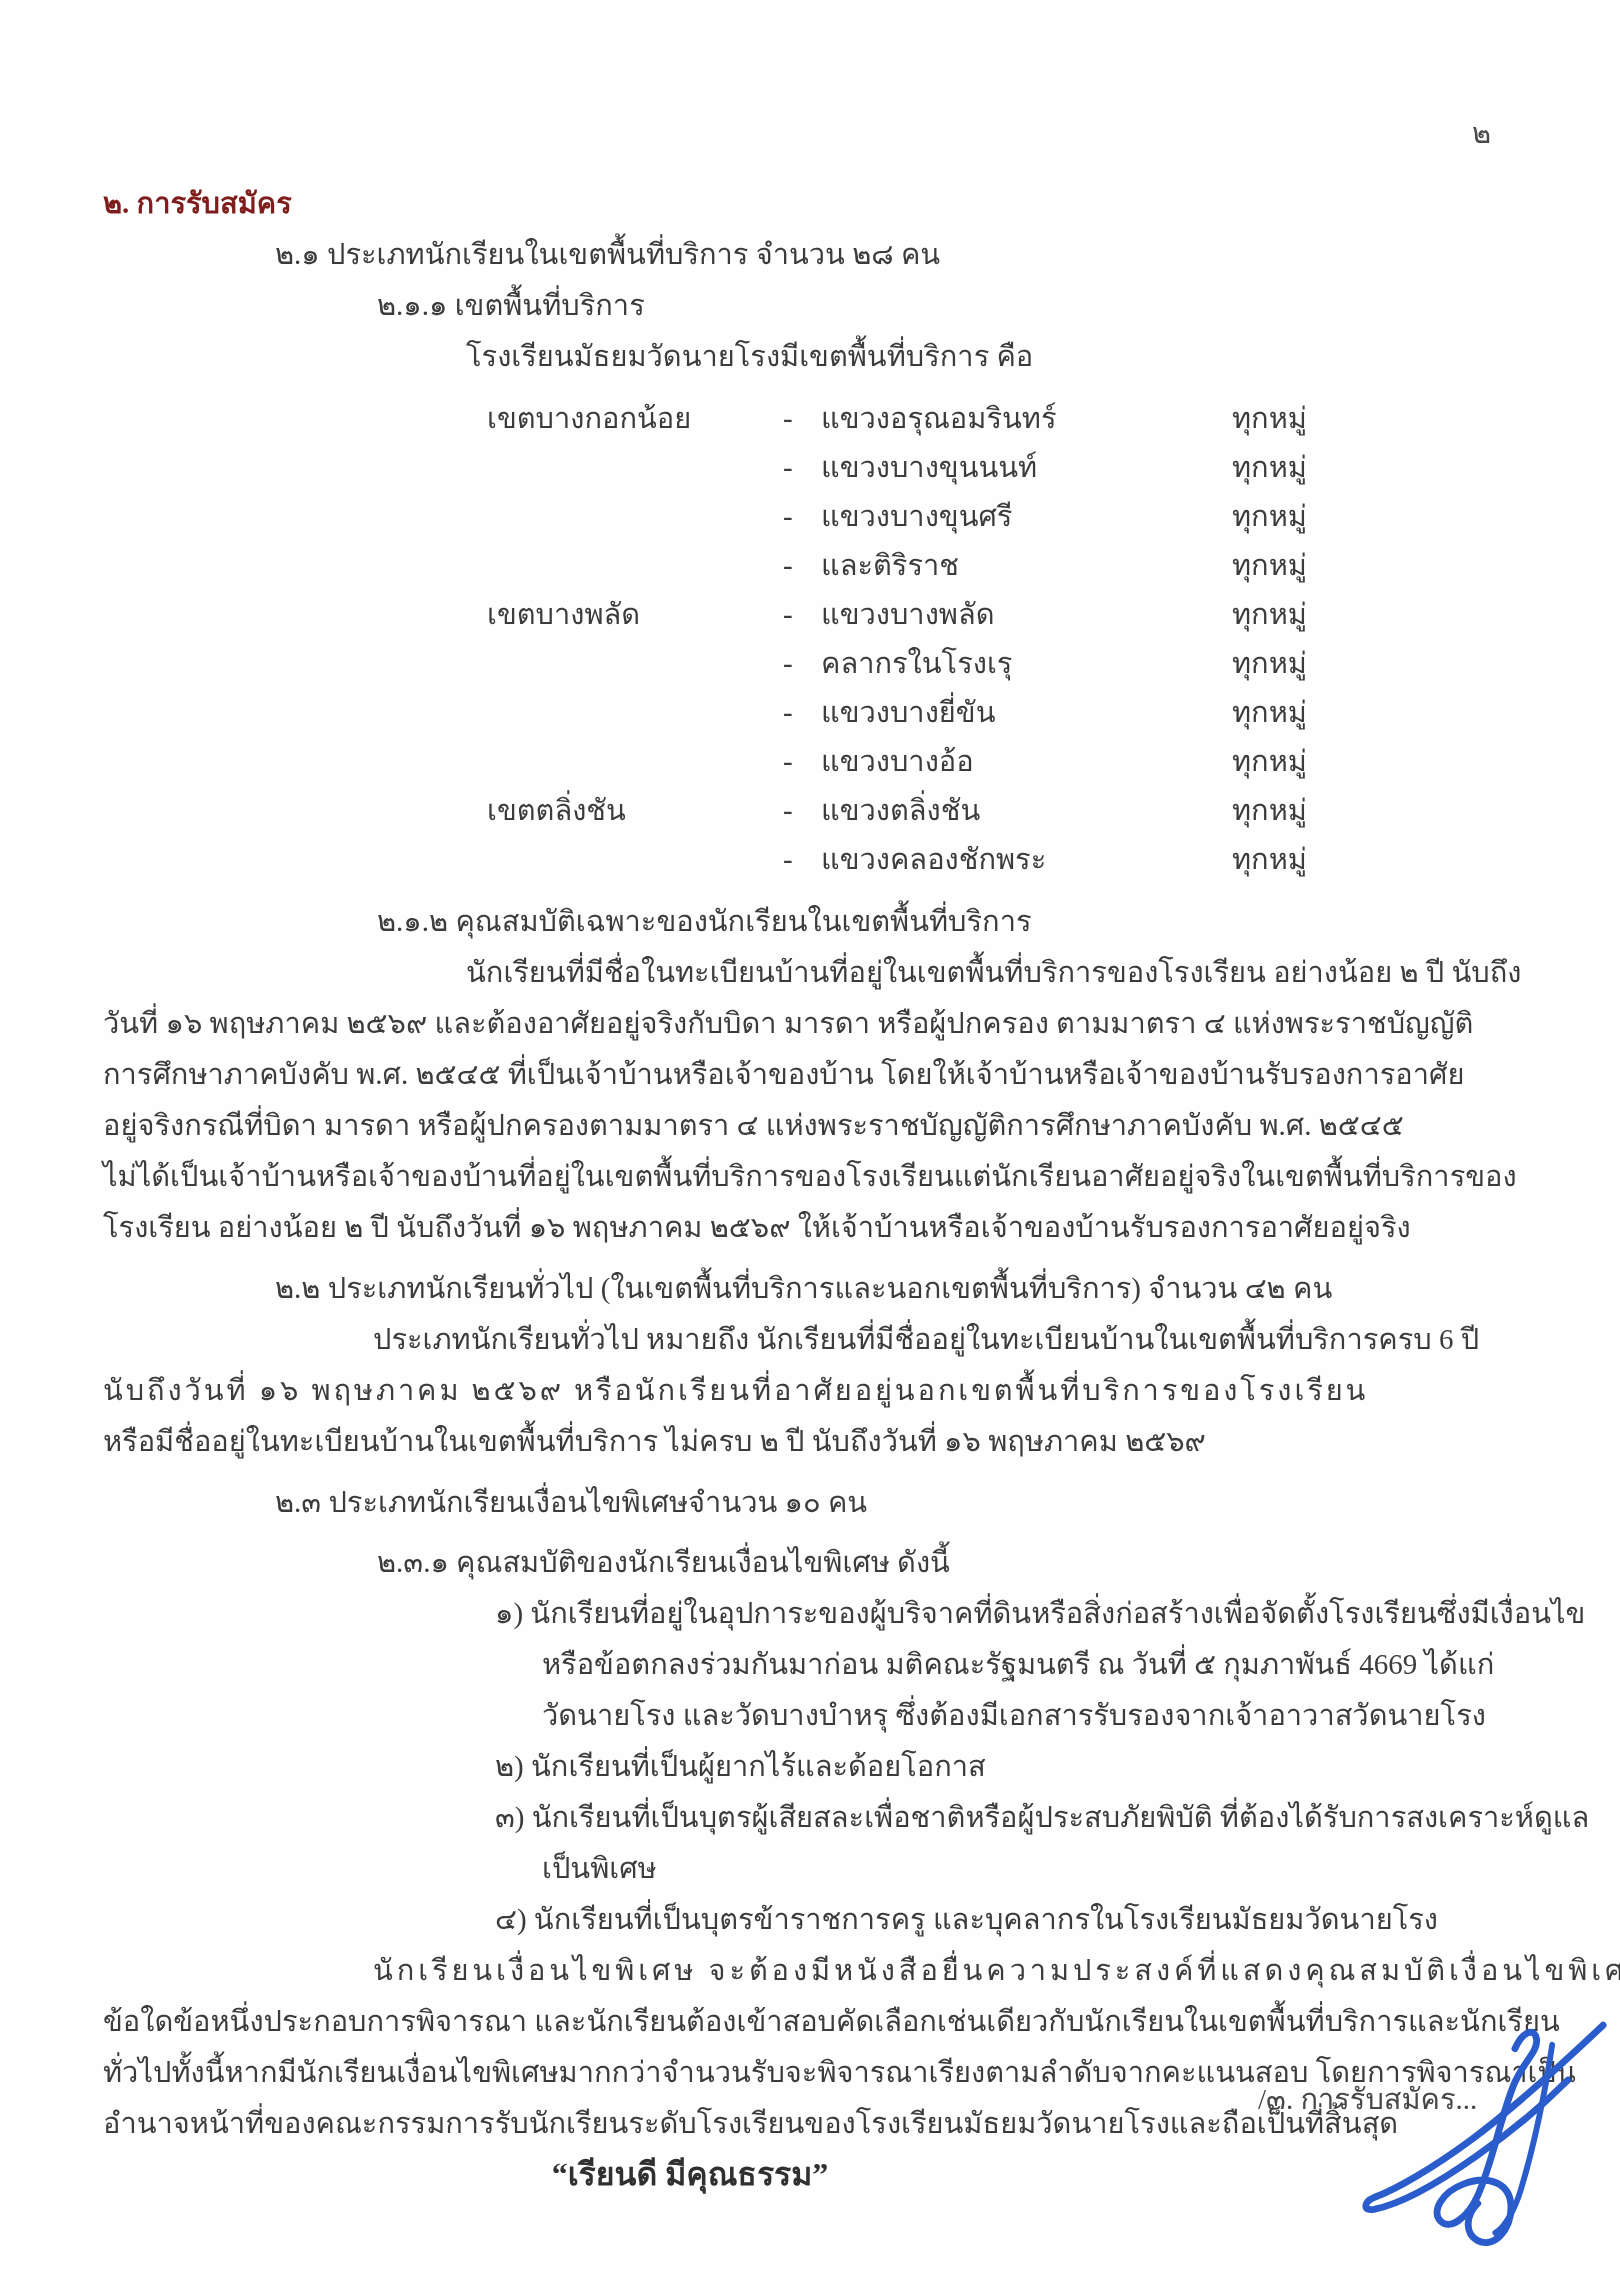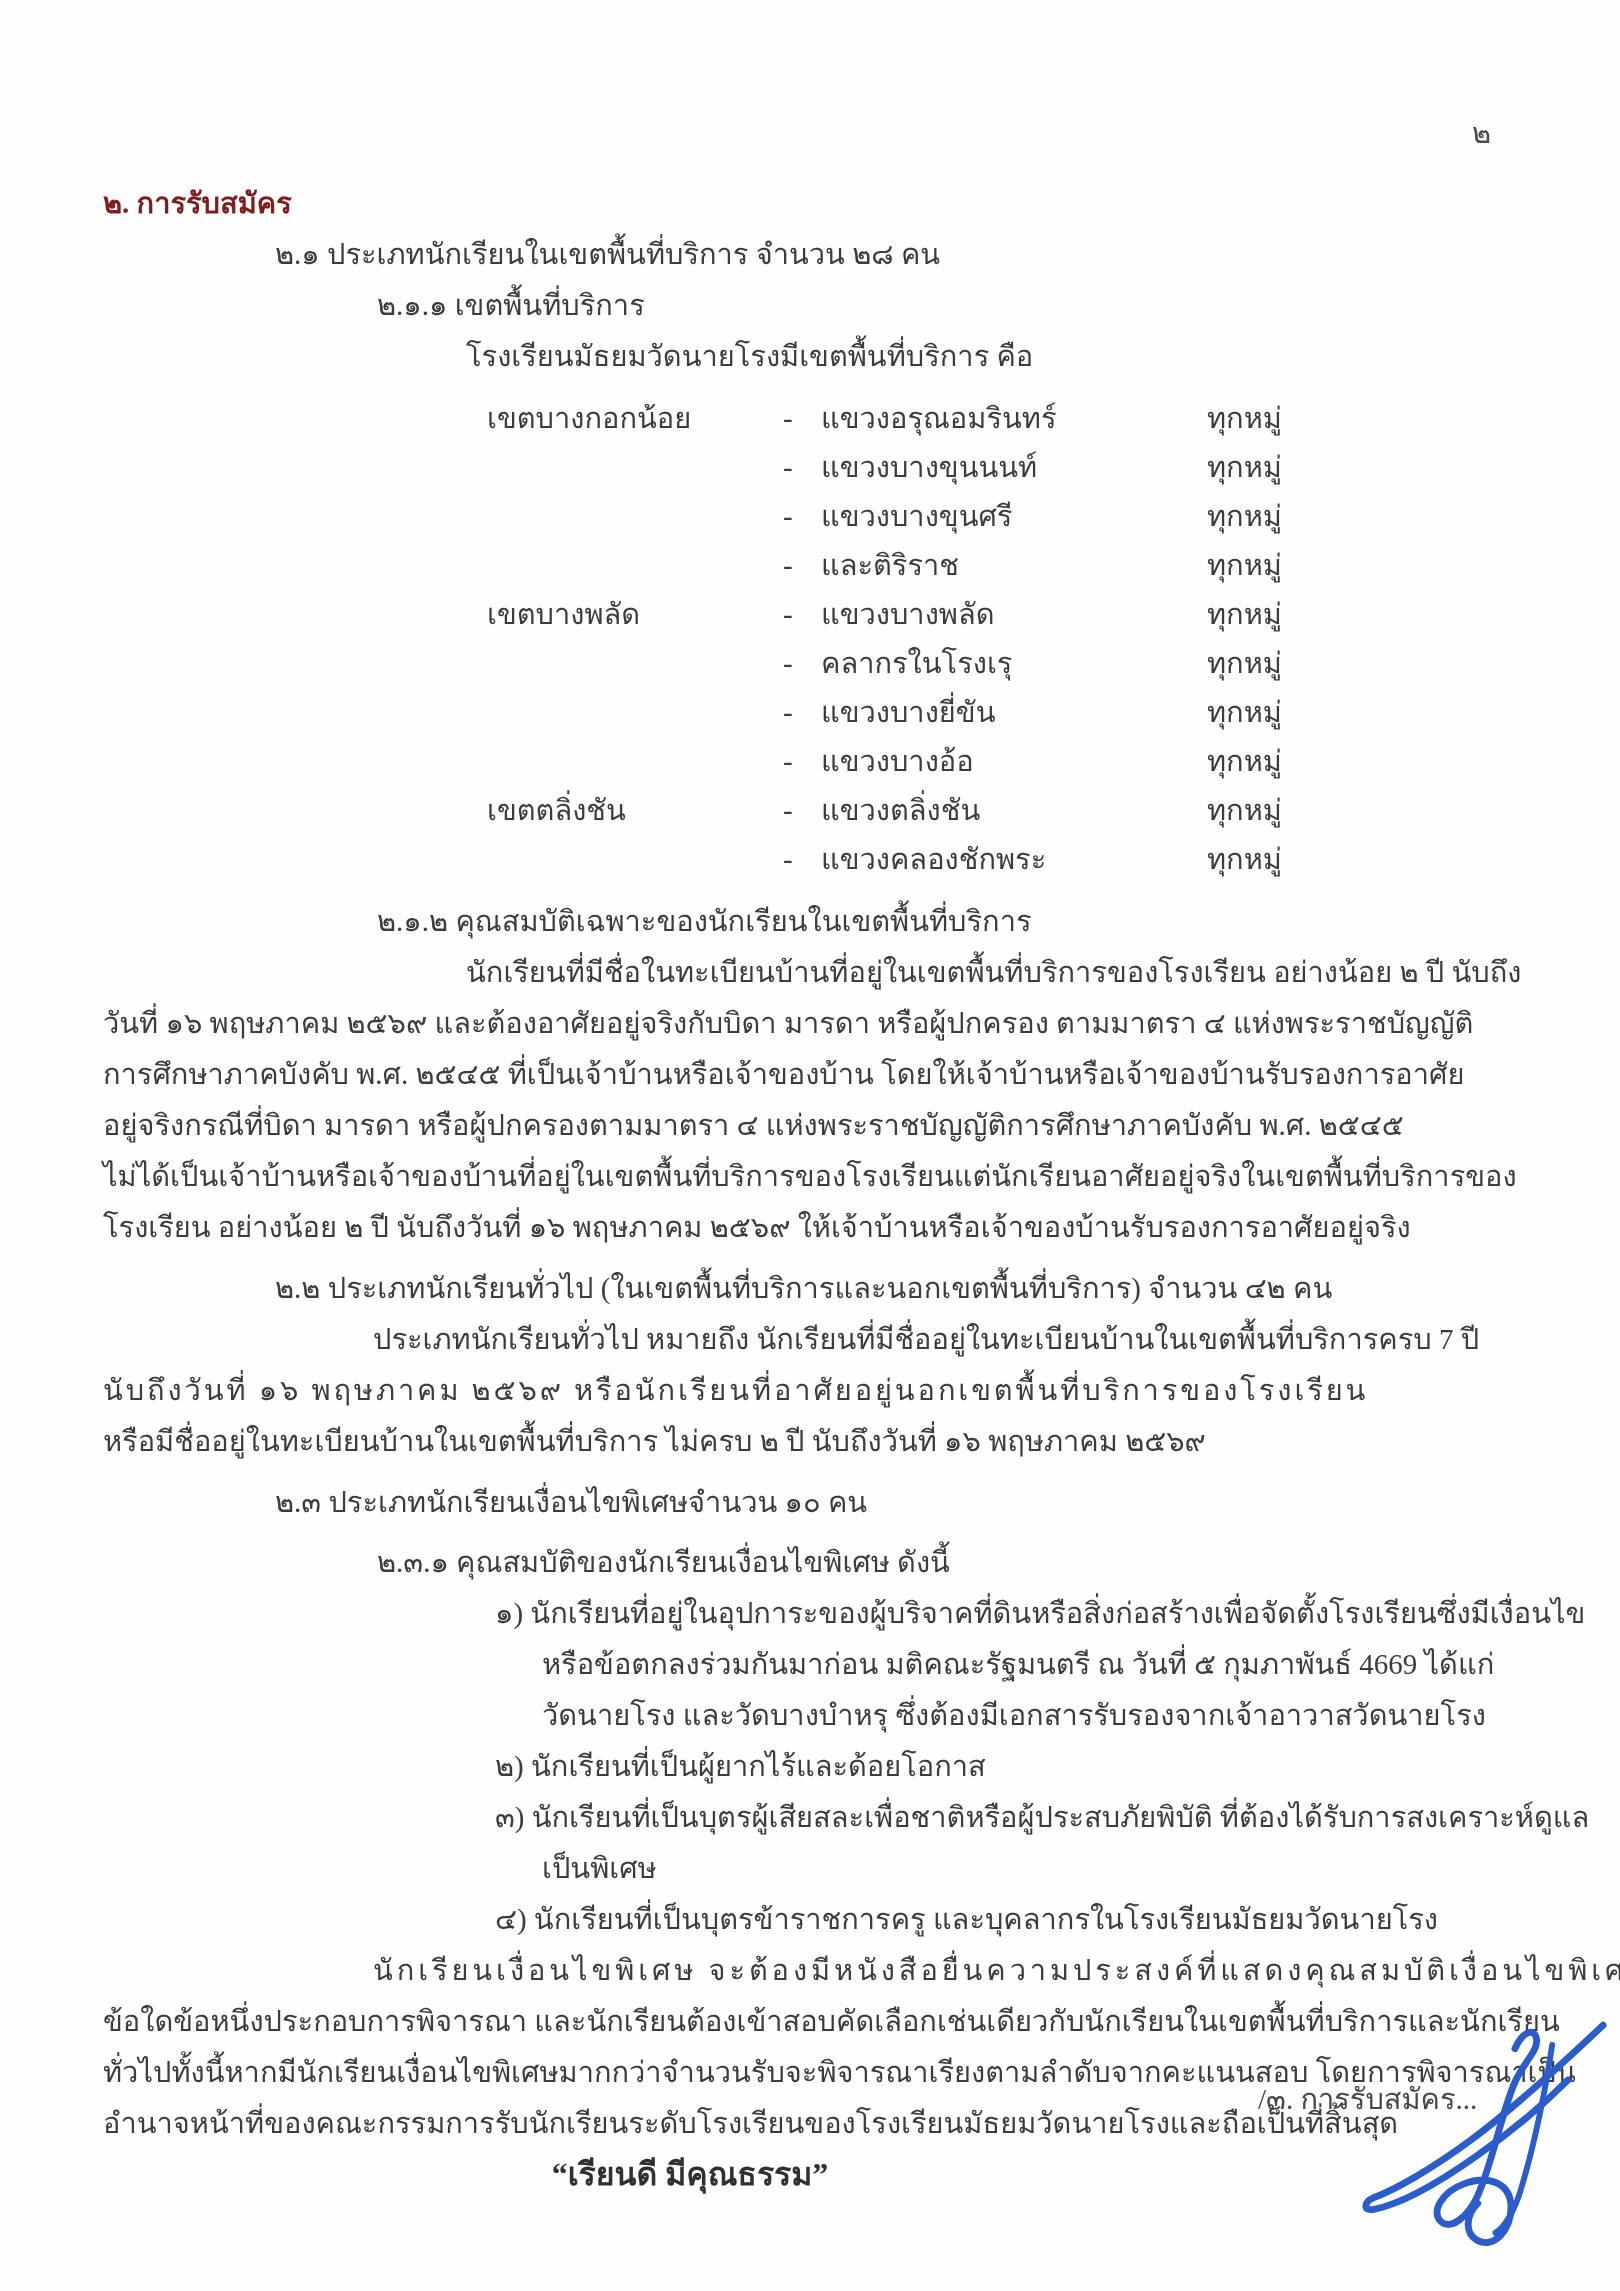--- a/index.html
+++ b/index.html
@@ -27,21 +27,21 @@
   .ind-2{padding-left:274px;}   
   .ind-3{padding-left:363px;}   
   .ind-para{padding-left:270px;}
   .ind-item{padding-left:392px;}
   .ind-item-wrap{padding-left:439px;}
   .svc-table{margin:12px;}
   .svc-row{position:relative; height:49px; line-height:49px;}
   .col-district{position:absolute; left:372px;}
   .col-dash{position:absolute; left:668px;}
   .col-sub{position:absolute; left:706px;}
-  .col-cov{position:absolute; left:1092px;}
+  .col-cov{position:absolute; left:1117px;}
   .gap-s{margin-top:9.8px;}
   .sp2{letter-spacing:2.9px;}
   .sp3{letter-spacing:3.9px;}
   .continuation{
     position:absolute; top:2076px; left:1258px;
     font-size:29px; color:#474747;
   }
   .footer-motto{
     position:absolute; top:2148px; left:0; width:1380px;
     text-align:center; font-size:32px; font-weight:700; color:#303030;
@@ -131,21 +131,21 @@
 
     <div class="line ind-2">๒.๑.๒ คุณสมบัติเฉพาะของนักเรียนในเขตพื้นที่บริการ</div>
     <div class="line ind-3">นักเรียนที่มีชื่อในทะเบียนบ้านที่อยู่ในเขตพื้นที่บริการของโรงเรียน อย่างน้อย ๒ ปี นับถึง</div>
     <div class="line">วันที่ ๑๖ พฤษภาคม ๒๕๖๙ และต้องอาศัยอยู่จริงกับบิดา มารดา หรือผู้ปกครอง ตามมาตรา ๔ แห่งพระราชบัญญัติ</div>
     <div class="line">การศึกษาภาคบังคับ พ.ศ. ๒๕๔๕ ที่เป็นเจ้าบ้านหรือเจ้าของบ้าน โดยให้เจ้าบ้านหรือเจ้าของบ้านรับรองการอาศัย</div>
     <div class="line">อยู่จริงกรณีที่บิดา มารดา หรือผู้ปกครองตามมาตรา ๔ แห่งพระราชบัญญัติการศึกษาภาคบังคับ พ.ศ. ๒๕๔๕</div>
     <div class="line">ไม่ได้เป็นเจ้าบ้านหรือเจ้าของบ้านที่อยู่ในเขตพื้นที่บริการของโรงเรียนแต่นักเรียนอาศัยอยู่จริงในเขตพื้นที่บริการของ</div>
     <div class="line">โรงเรียน อย่างน้อย ๒ ปี นับถึงวันที่ ๑๖ พฤษภาคม ๒๕๖๙  ให้เจ้าบ้านหรือเจ้าของบ้านรับรองการอาศัยอยู่จริง</div>
 
     <div class="line ind-1 gap-s">๒.๒ ประเภทนักเรียนทั่วไป (ในเขตพื้นที่บริการและนอกเขตพื้นที่บริการ) จำนวน ๔๒ คน</div>
-    <div class="line ind-para">ประเภทนักเรียนทั่วไป หมายถึง นักเรียนที่มีชื่ออยู่ในทะเบียนบ้านในเขตพื้นที่บริการครบ 7 ปี</div>
+    <div class="line ind-para">ประเภทนักเรียนทั่วไป หมายถึง นักเรียนที่มีชื่ออยู่ในทะเบียนบ้านในเขตพื้นที่บริการครบ 6 ปี</div>
     <div class="line sp2">นับถึงวันที่ ๑๖ พฤษภาคม ๒๕๖๙ หรือนักเรียนที่อาศัยอยู่นอกเขตพื้นที่บริการของโรงเรียน</div>
     <div class="line">หรือมีชื่ออยู่ในทะเบียนบ้านในเขตพื้นที่บริการ ไม่ครบ ๒ ปี นับถึงวันที่ ๑๖ พฤษภาคม ๒๕๖๙</div>
 
     <div class="line ind-1 gap-s">๒.๓ ประเภทนักเรียนเงื่อนไขพิเศษจำนวน ๑๐ คน</div>
     <div class="line ind-2 gap-s">๒.๓.๑ คุณสมบัติของนักเรียนเงื่อนไขพิเศษ ดังนี้</div>
 
     <div class="line ind-item">๑) นักเรียนที่อยู่ในอุปการะของผู้บริจาคที่ดินหรือสิ่งก่อสร้างเพื่อจัดตั้งโรงเรียนซึ่งมีเงื่อนไข</div>
     <div class="line ind-item-wrap">หรือข้อตกลงร่วมกันมาก่อน มติคณะรัฐมนตรี ณ วันที่ ๕ กุมภาพันธ์ 4669 ได้แก่</div>
     <div class="line ind-item-wrap">วัดนายโรง และวัดบางบำหรุ ซึ่งต้องมีเอกสารรับรองจากเจ้าอาวาสวัดนายโรง</div>
     <div class="line ind-item">๒) นักเรียนที่เป็นผู้ยากไร้และด้อยโอกาส</div>

